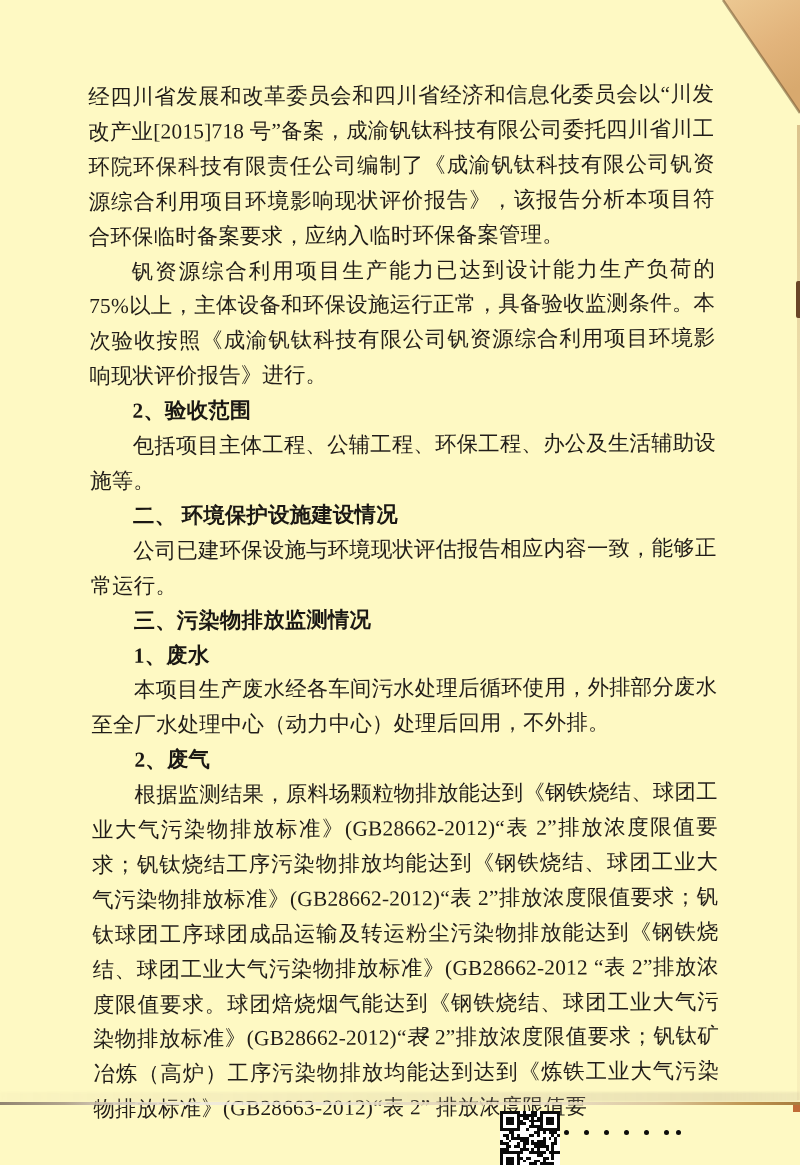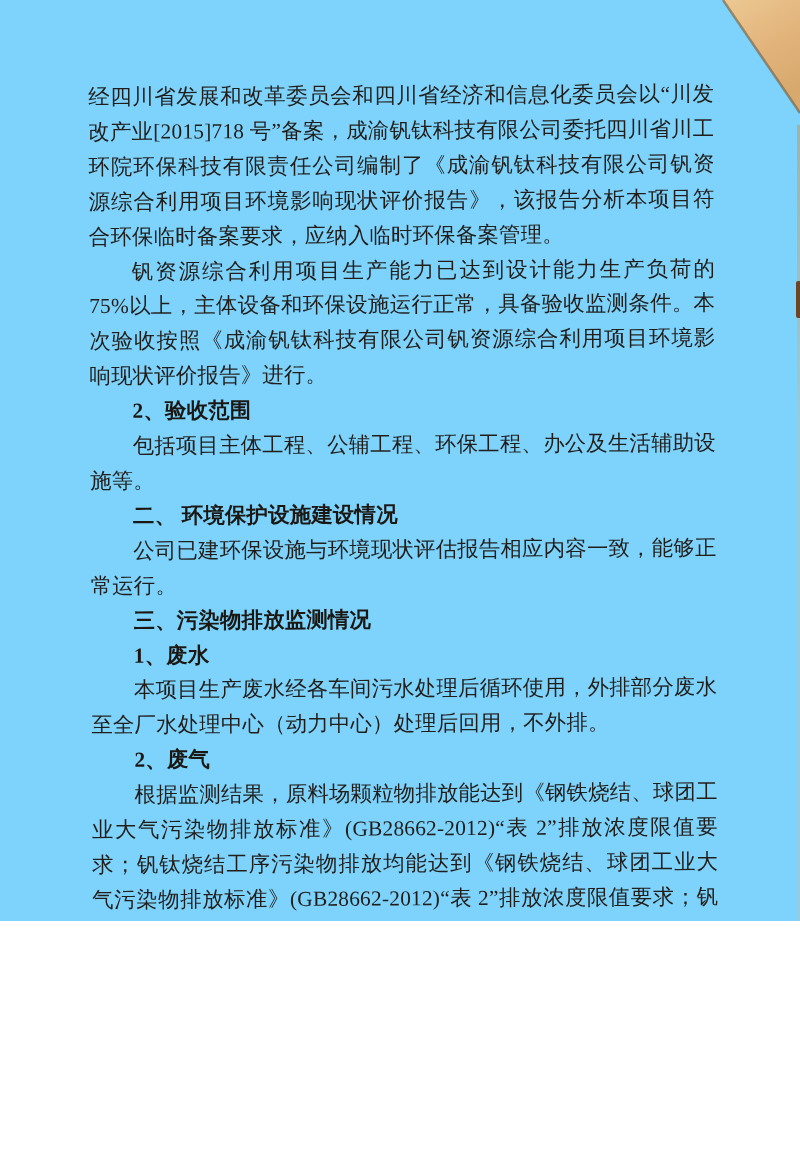--- a/index.html
+++ b/index.html
@@ -1,17 +1,17 @@
 <!DOCTYPE html>
 <html><head>
 <meta charset="utf-8">
 <style>
   html,body{margin:0;padding:0;background:#ffffff;}
   .page{
-    position:relative;width:800px;height:921px;background:#7dd3fc;overflow:hidden;
+    position:relative;width:800px;height:1165px;background:#fef9c3;overflow:hidden;
     font-family:"Liberation Serif","DejaVu Serif",serif;
   }
   
   .textblock{
     position:absolute;left:88px;top:80px;width:626px;
     color:#211d19;font-size:21.4px;line-height:34.9px;
     text-align:justify;letter-spacing:.2px;
     transform:rotate(-0.3deg);transform-origin:left top;
   }
   .textblock p{margin:0;text-indent:2em;}

